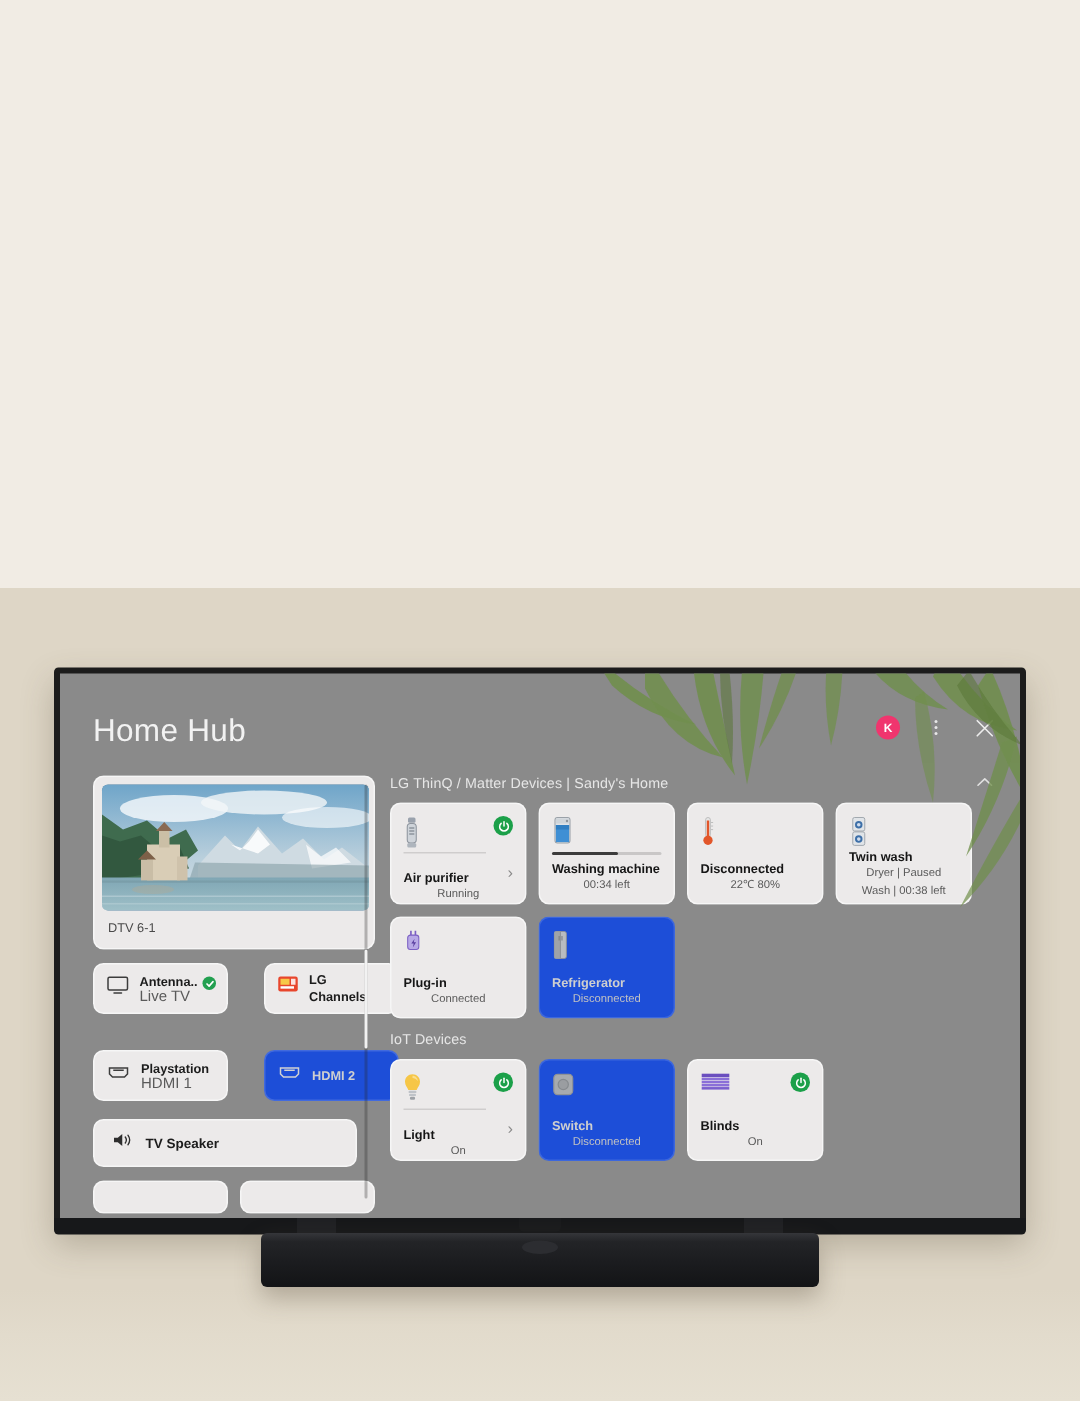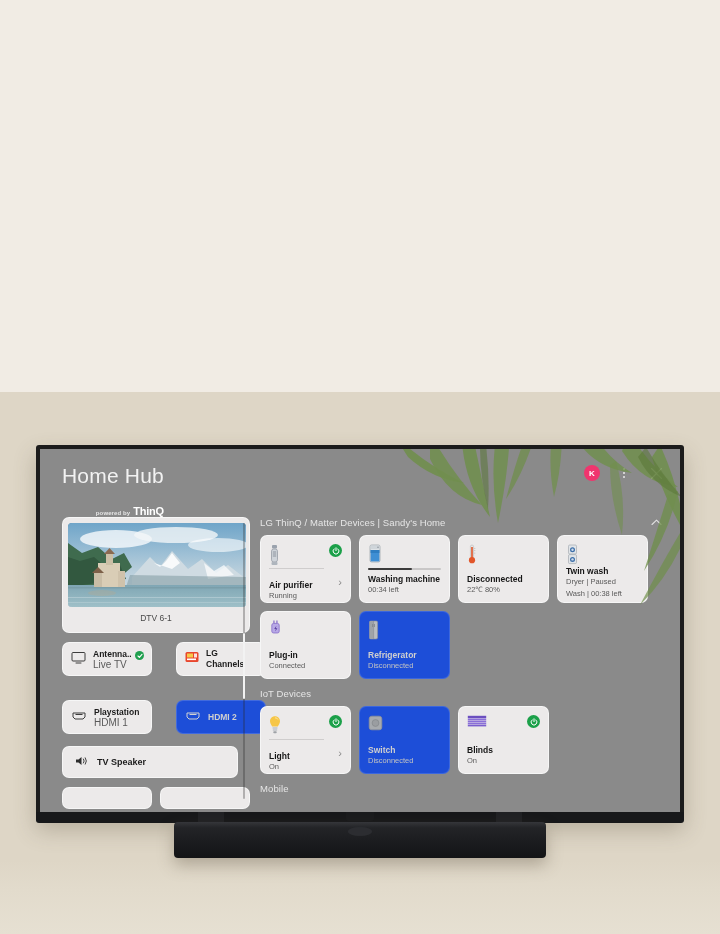--- a/index.html
+++ b/index.html
@@ -58,21 +58,21 @@
   
   #foliage {
     position: absolute; right: -6px; top: -10px;
     width: 300px; height: 200px;
     pointer-events: none;
     opacity: .92;
   }
 
   
   #ui-header {
-    position: absolute; left: 0; top: 0;
+    position: absolute; left: 0; top: 12px;
     width: 100%; height: 62px;
   }
   #title-block { position: absolute; left: 22px; top: 14px; }
   #app-title {
     font-size: 21px; color: #f2f2f2; font-weight: 400;
     letter-spacing: .2px; line-height: 25px;
   }
   #powered-row {
     display: flex; align-items: baseline; justify-content: flex-end;
     gap: 3px; margin-top: 17px;
@@ -123,21 +123,21 @@
     border-radius: 1px; cursor: pointer;
   }
 
   .tile {
     background: #eceaea;
     border-radius: 7px;
     border: 1px solid rgba(255,255,255,.55);
   }
   .tile.muted { background: #1d4ed8; border-color: rgba(255,255,255,.16); }
 
-  #now-playing-card { width: 188px; padding: 5px 5px 0 5px; text-align: center; }
+  #now-playing-card { width: 188px; padding: 5px 5px 0 5px; }
   #now-playing-thumb {
     width: 178px; height: 84px; border-radius: 4px; overflow: hidden;
     position: relative; background: #4f7fa0;
   }
   #now-playing-label {
     font-size: 8.5px; color: #4a4a4a; padding: 6px 4px 9px 4px;
   }
 
   .input-grid {
     display: grid; grid-template-columns: 90px 90px;
@@ -189,21 +189,21 @@
   }
   .device-card.muted {
     background: #1d4ed8; border-color: rgba(255,255,255,.14);
   }
   .card-icon { height: 22px; display: flex; align-items: flex-start; }
   .card-name {
     font-size: 8.5px; font-weight: 700; color: #161616;
     line-height: 11px; margin-top: auto;
   }
   .device-card.muted .card-name { color: #cfcfcf; }
-  .card-sub { font-size: 7.5px; color: #5a5a5a; line-height: 10.5px; padding-bottom: 1px; }
+  .card-sub { font-size: 7.5px; color: #5a5a5a; line-height: 10.5px; padding-bottom: 1px; text-align: center; }
   .device-card.muted .card-sub { color: #c2c2c2; }
   .card-sub:last-child { padding-bottom: 7px; }
 
   .power-btn {
     position: absolute; right: 8px; top: 8px;
     width: 13px; height: 13px; border-radius: 50%;
     background: #1ba049; display: flex;
     align-items: center; justify-content: center;
     cursor: pointer;
   }
@@ -576,23 +576,20 @@
                   <path d="M4 0.8 V3.6" stroke="#fff" stroke-width="1" stroke-linecap="round"></path>
                 </svg>
               </div>
               <div class="card-name">Blinds</div>
               <div class="card-sub">On</div>
             </div>
           </div>
 
           <div class="section-spacer"></div>
 
-          <div class="section-head">
-            <span>Mobile</span>
-          </div>
         </div>
       </div>
 
       <svg id="foliage" viewBox="0 0 300 200">
         <g fill="#6f8f4a">
           <path d="M8 -4 Q40 26 78 44 Q46 40 22 18 Z" opacity=".92"></path>
           <path d="M44 -6 Q66 34 96 66 Q62 58 44 20 Z" opacity=".88"></path>
           <path d="M86 -8 Q94 32 104 78 Q80 48 76 4 Z" opacity=".9"></path>
           <path d="M124 -6 Q122 36 112 84 Q104 40 110 -2 Z" opacity=".85"></path>
           <path d="M150 -8 Q140 30 120 60 Q130 22 140 -4 Z" opacity=".8"></path>

